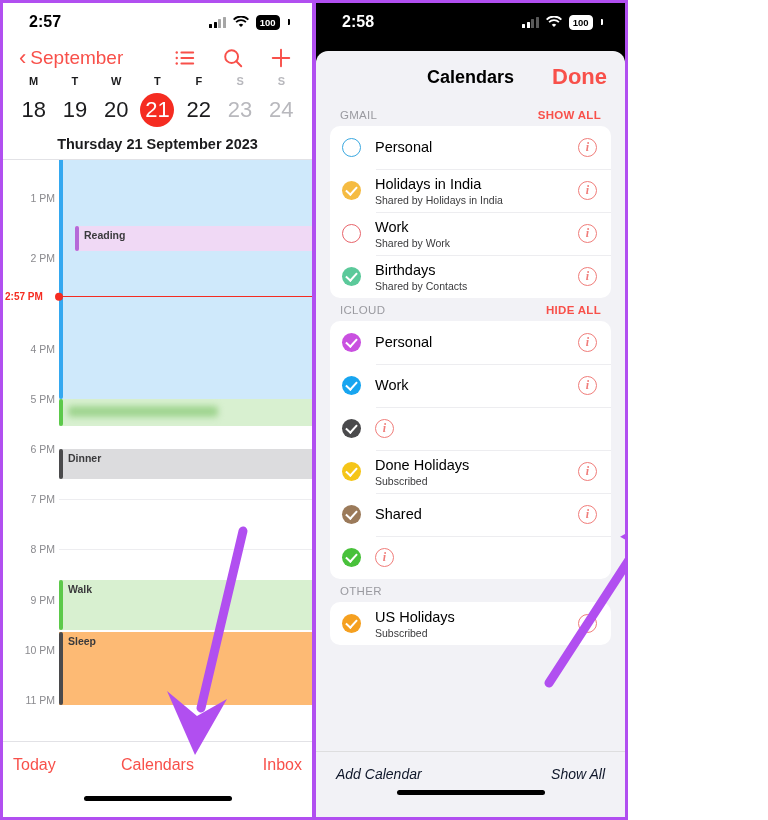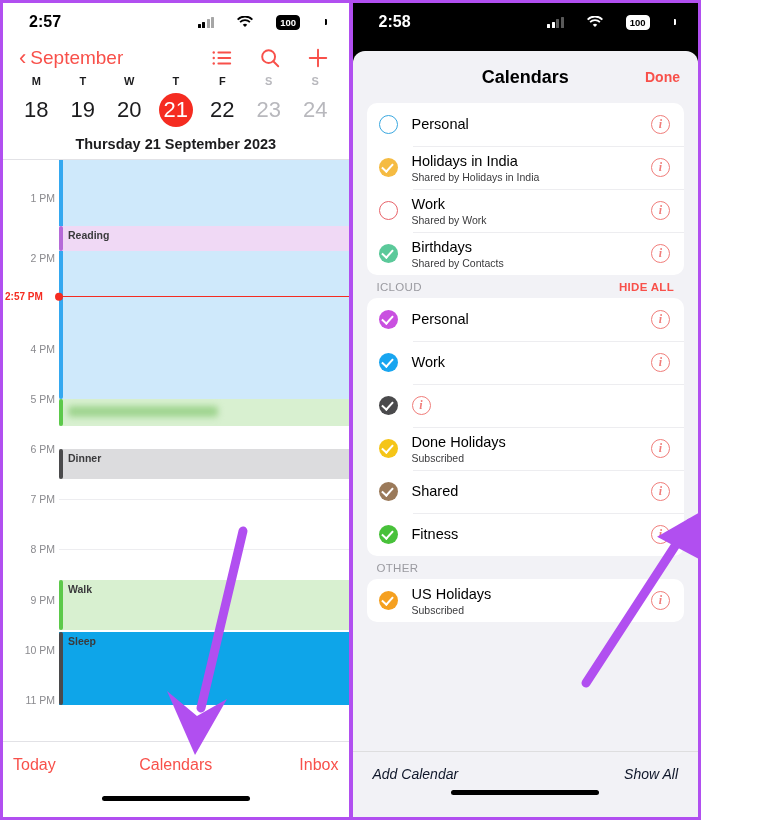--- a/index.html
+++ b/index.html
@@ -2,41 +2,41 @@
 <html><head>
 <meta charset="utf-8">
 <style>
   * { box-sizing: border-box; margin: 0; padding: 0; }
   html, body {
     width: 768px; height: 820px;
     background: #ffffff;
     font-family: "Liberation Sans", sans-serif;
     overflow: hidden;
   }
-  .stage { position: relative; width: 701px; height: 820px; display: flex; background: #fff; }
+  .stage { position: relative; width: 628px; height: 820px; display: flex; background: #fff; }
 
   .phone {
     position: relative;
     width: 384px; height: 820px;
     border: 3px solid #b14ff0;
     background: #fff;
     overflow: hidden;
   }
   .phone.left  { border-right-width: 2px; }
   .phone.right { border-left-width: 2px; }
 
   
   .statusbar {
     height: 38px; display: flex; align-items: center;
     justify-content: space-between; padding: 0 22px 0 26px;
     font-size: 16px; font-weight: bold;
   }
   .statusbar.dark { background: #000; color: #fff; }
   .statusbar.light { background: #fff; color: #000; }
-  .status-right { display: flex; align-items: center; gap: 23px; }
+  .status-right { display: flex; align-items: center; gap: 7px; }
   .bars { display: flex; align-items: flex-end; gap: 1.5px; height: 11px; }
   .bars i { width: 3px; background: currentColor; border-radius: .5px; display: block; }
   .bars i:nth-child(1){ height: 4px; }
   .bars i:nth-child(2){ height: 6px; }
   .bars i:nth-child(3){ height: 9px; opacity:.35; }
   .bars i:nth-child(4){ height: 11px; opacity:.35; }
   .batt {
     border: 1.5px solid currentColor; border-radius: 4px;
     padding: 0 3px; font-size: 9.5px; line-height: 13px; height: 15px;
     display: flex; align-items: center; font-weight: bold;
@@ -95,21 +95,21 @@
   .homebar { width:148px; height:5px; background:#000; border-radius:3px; margin:8px auto 0; }
 
   
   .sheet-wrap { position:relative; height:782px; background:#000; }
   .sheet {
     position:absolute; top:10px; left:0; right:0; bottom:0;
     background:#f2f2f6; border-radius:12px 12px 0 0; overflow:hidden;
   }
   .sheet-hdr { position:relative; height:52px; display:flex; align-items:center; justify-content:center; }
   .sheet-title { font-size:18px; font-weight:bold; color:#000; }
-  .done { position:absolute; right:18px; font-size:14px; font-weight:bold; color:#f8504a; }
+  .done { position:absolute; right:18px; font-size:22px; font-weight:bold; color:#f8504a; }
   .sect-hdr { display:flex; align-items:center; justify-content:space-between; padding:6px 24px 5px; }
   .sect-name { font-size:11.5px; color:#9a9aa0; letter-spacing:.3px; }
   .sect-act { font-size:11.5px; color:#f8504a; font-weight:bold; letter-spacing:.3px; }
   .card { background:#fff; border-radius:10px; margin:0 14px; overflow:hidden; }
   .row-item { display:flex; align-items:center; min-height:43px; padding:4px 14px 4px 12px; position:relative; }
   .row-item + .row-item::before {
     content:""; position:absolute; top:0; left:46px; right:0; height:1px; background:#ededf0;
   }
   .cb { width:19px; height:19px; border-radius:50%; flex:0 0 19px; margin-right:14px; position:relative; }
   .cb.outline { background:transparent; border:1.8px solid currentColor; }
@@ -226,37 +226,37 @@
         <div class="hour-label" style="top: 389.4px;">8 PM</div>
         <div class="hour-line" style="top: 439.6px;"></div>
         <div class="hour-label" style="top: 439.6px;">9 PM</div>
         <div class="hour-line" style="top: 489.8px;"></div>
         <div class="hour-label" style="top: 489.8px;">10 PM</div>
         <div class="hour-line" style="top: 540px;"></div>
         <div class="hour-label" style="top: 540px;">11 PM</div>
         <div class="evt" style="top: -22.24px; height: 261.04px; left: 56px; right: 0px; position: absolute; background: rgb(207, 233, 251);">
           <div class="bar" style="background: rgb(52, 168, 240);"></div>
         </div>
-        <div class="evt" style="top: 65.61px; height: 25.1px; left: 56px; right: 0px; position: absolute; background: rgb(240, 217, 245);">
+        <div class="evt" style="top: 65.61px; height: 25.1px; left: 72px; right: 0px; position: absolute; background: rgb(240, 217, 245);">
           <div class="bar" style="background: rgb(181, 106, 216);"></div>
           <div class="ttl">Reading</div>
         </div>
         <div class="evt" style="top: 238.8px; height: 27.61px; left: 56px; right: 0px; position: absolute; background: rgb(216, 240, 208);">
           <div class="bar" style="background: rgb(92, 201, 74);"></div>
           <div class="blur" style="background: rgb(159, 212, 143);"></div>
         </div>
         <div class="evt" style="top: 289px; height: 30.12px; left: 56px; right: 0px; position: absolute; background: rgb(220, 220, 222);">
           <div class="bar" style="background: rgb(74, 74, 76);"></div>
           <div class="ttl">Dinner</div>
         </div>
         <div class="evt" style="top: 419.52px; height: 50.2px; left: 56px; right: 0px; position: absolute; background: rgb(216, 240, 208);">
           <div class="bar" style="background: rgb(92, 201, 74);"></div>
           <div class="ttl">Walk</div>
         </div>
-        <div class="evt" style="top: 472.23px; height: 72.79px; left: 56px; right: 0px; position: absolute; background: #0ea5e9;">
+        <div class="evt" style="top: 472.23px; height: 72.79px; left: 56px; right: 0px; position: absolute; background: #fdba74;">
           <div class="bar" style="background: rgb(74, 74, 76);"></div>
           <div class="ttl">Sleep</div>
         </div>
         <div class="nowline" style="top: 135.89px;"></div>
         <div class="nowdot" style="top: 135.89px;"></div>
         <div class="nowlabel" style="top: 135.89px;">2:57 PM</div>
       </div>
 
     <div class="tabbar">
       <div class="row">
@@ -294,20 +294,24 @@
       </div>
     </div>
 
     <div class="sheet-wrap">
       <div class="sheet">
         <div class="sheet-hdr">
           <div class="sheet-title">Calendars</div>
           <div class="done">Done</div>
         </div>
         <div id="sections">
+            <div class="sect-hdr">
+              <div class="sect-name">GMAIL</div>
+              <div class="sect-act">SHOW ALL</div>
+            </div>
             <div class="card">
               <div class="row-item">
                 <div class="cb outline" style="color: rgb(58, 168, 224);"></div>
                 <div class="row-text">
                   <div class="row-title">Personal</div>
                 </div>
                 <div class="info">i</div>
               </div>
               <div class="row-item">
                 <div class="cb filled" style="color: rgb(245, 187, 66); background: rgb(245, 187, 66);"></div>
@@ -367,23 +371,20 @@
               </div>
               <div class="row-item">
                 <div class="cb filled" style="color: rgb(155, 122, 90); background: rgb(155, 122, 90);"></div>
                 <div class="row-text">
                   <div class="row-title">Shared</div>
                 </div>
                 <div class="info">i</div>
               </div>
               <div class="row-item">
                 <div class="cb filled" style="color: rgb(72, 193, 58); background: rgb(72, 193, 58);"></div>
-                <div class="row-text">
-                  <div class="row-title">Fitness</div>
-                </div>
                 <div class="info">i</div>
               </div>
             </div>
             <div class="sect-hdr">
               <div class="sect-name">OTHER</div>
             </div>
             <div class="card">
               <div class="row-item">
                 <div class="cb filled" style="color: rgb(245, 160, 32); background: rgb(245, 160, 32);"></div>
                 <div class="row-text">

